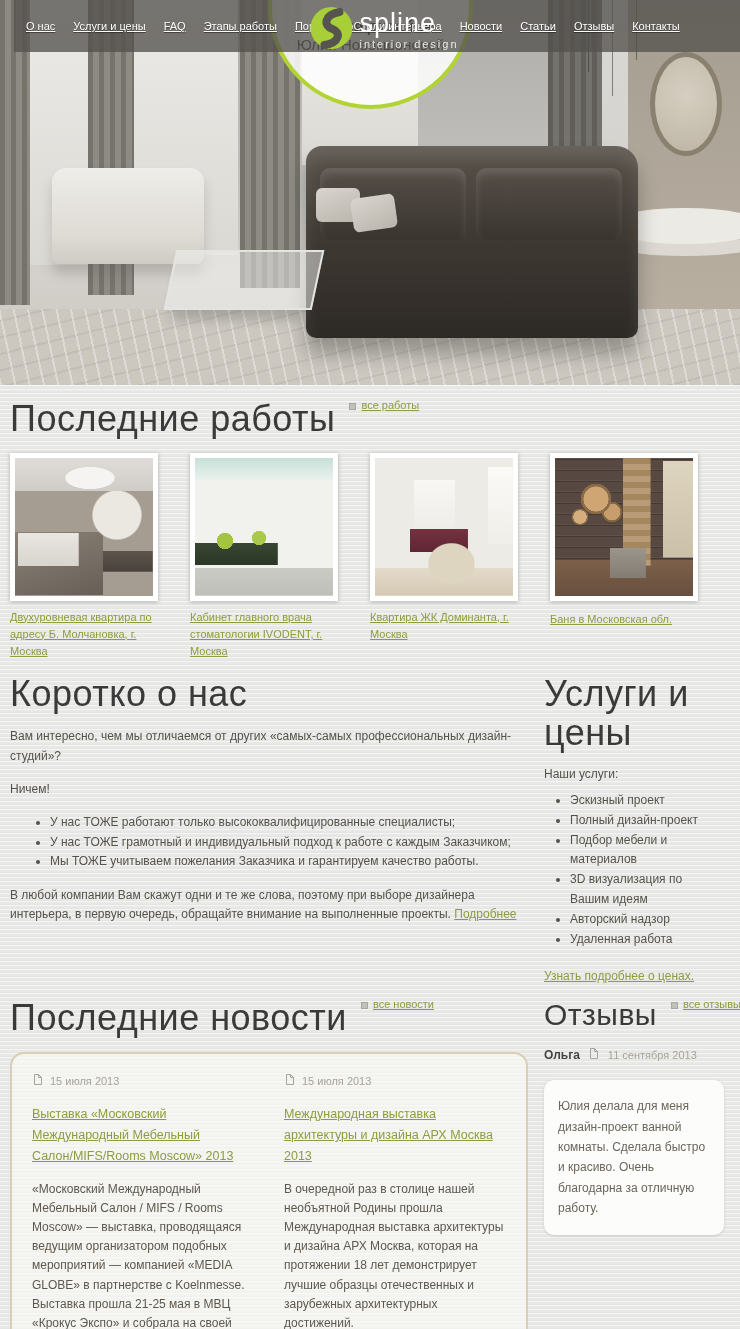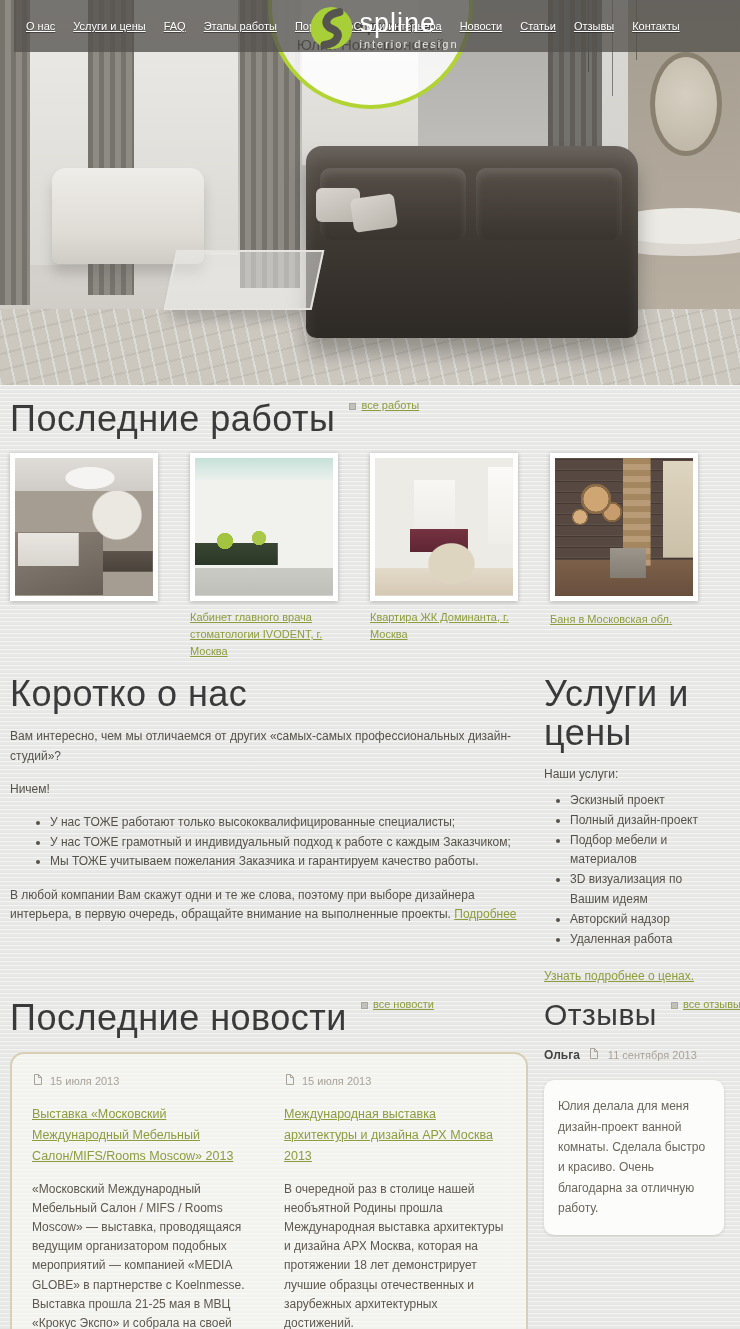--- a/index.html
+++ b/index.html
@@ -234,20 +234,21 @@
 <div class="section">
   <div class="sec-head">
     <h1 class="sec-title">Последние работы</h1>
     <a class="all-link"><span class="sq"></span><span>все работы</span></a>
   </div>
   <div class="cards">
     <div class="card">
       <div class="thumb">
           <div class="art art1"></div>
         </div>
+      <a class="caption">Двухуровневая квартира по адресу Б. Молчановка, г. Москва</a>
     </div>
     <div class="card">
       <div class="thumb">
           <div class="art art2"></div>
         </div>
       <a class="caption">Кабинет главного врача стоматологии IVODENT, г. Москва</a>
     </div>
     <div class="card">
       <div class="thumb">
           <div class="art art3"></div>

